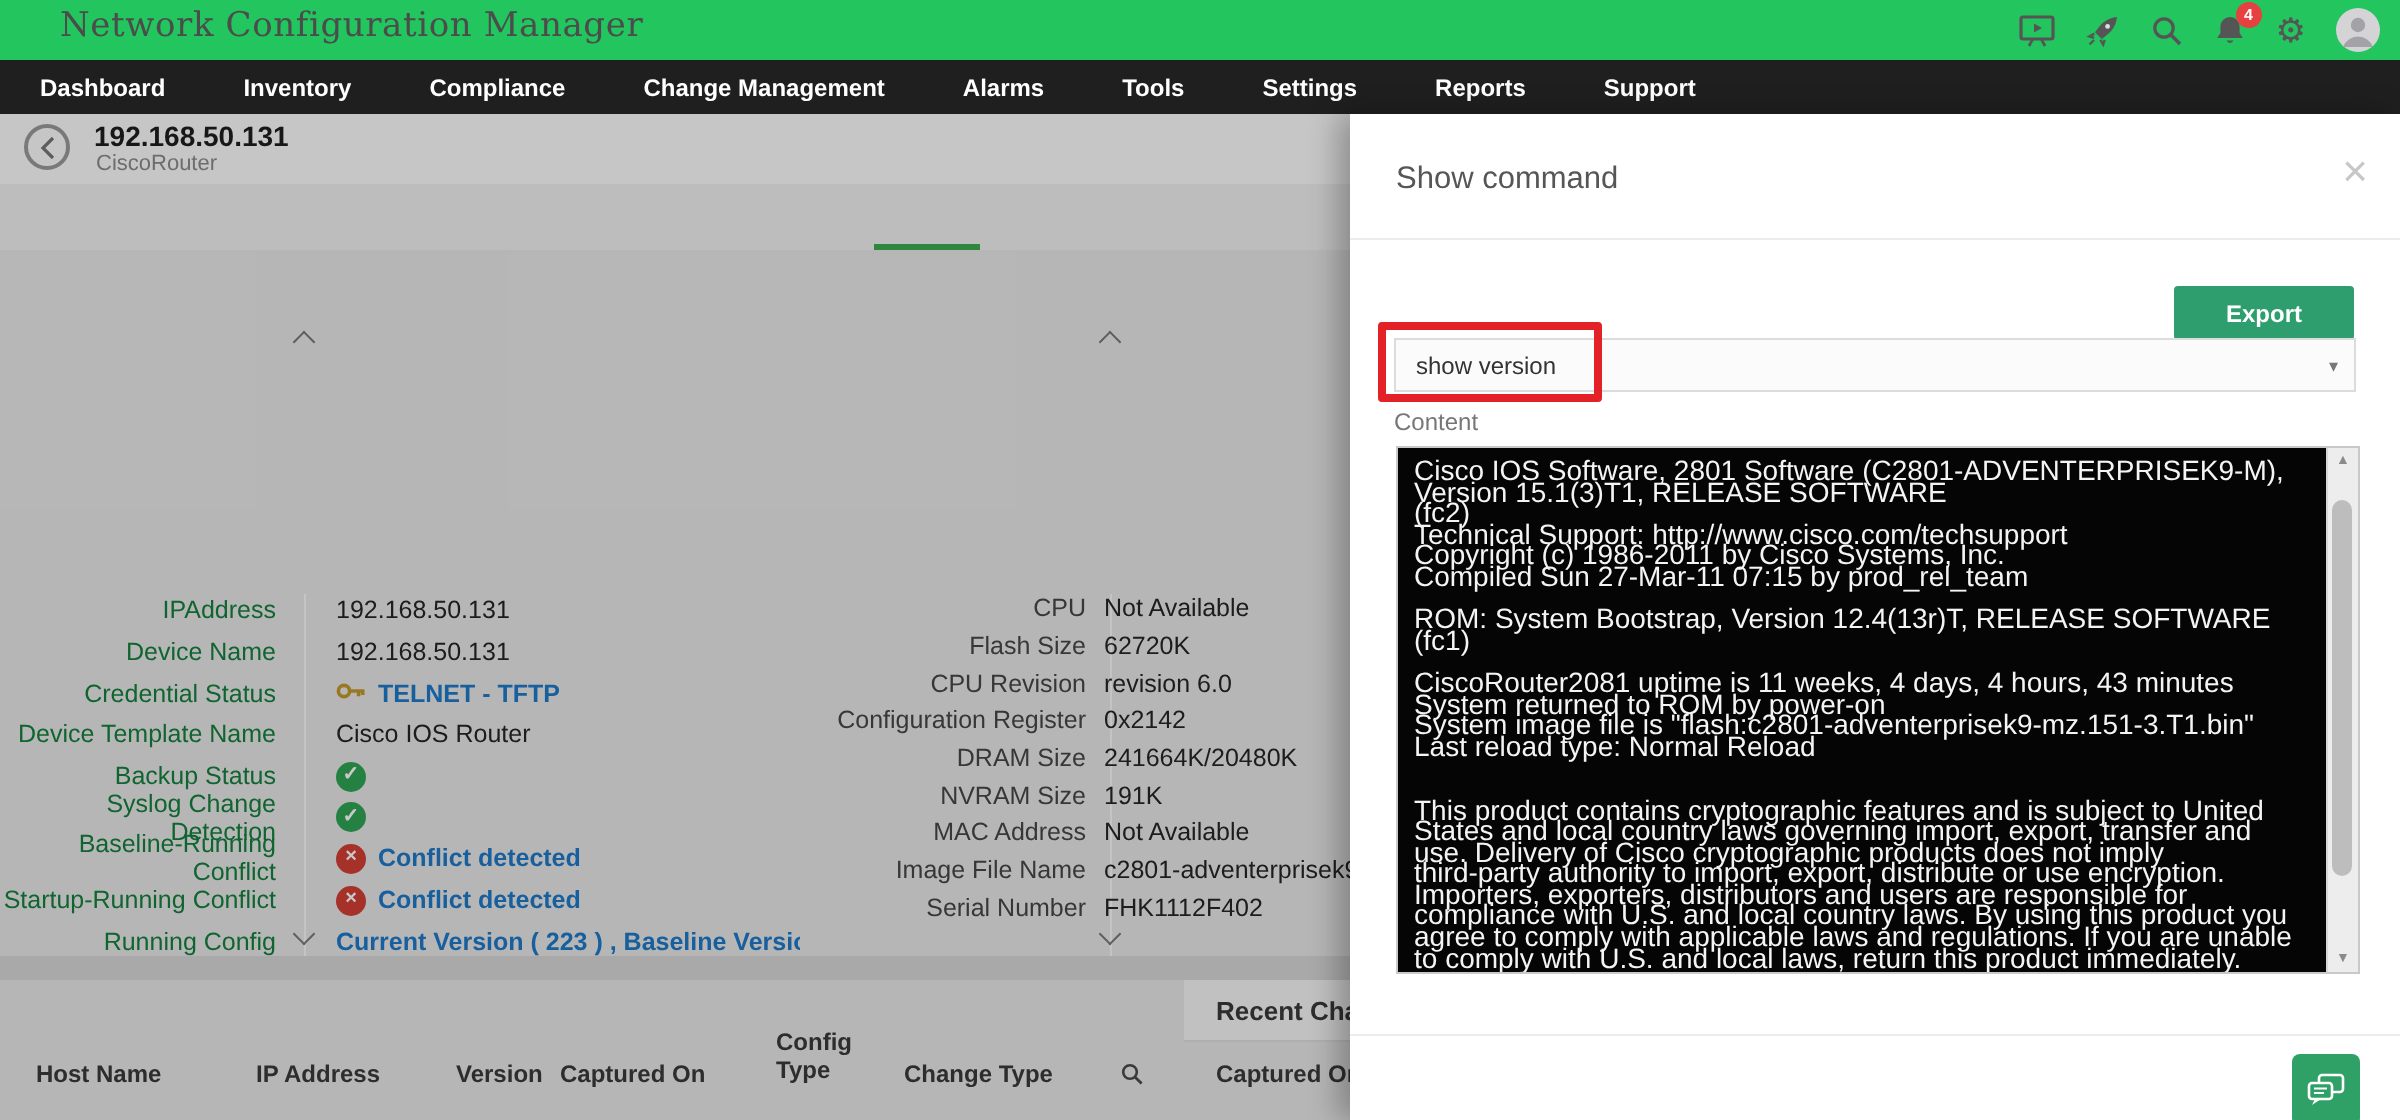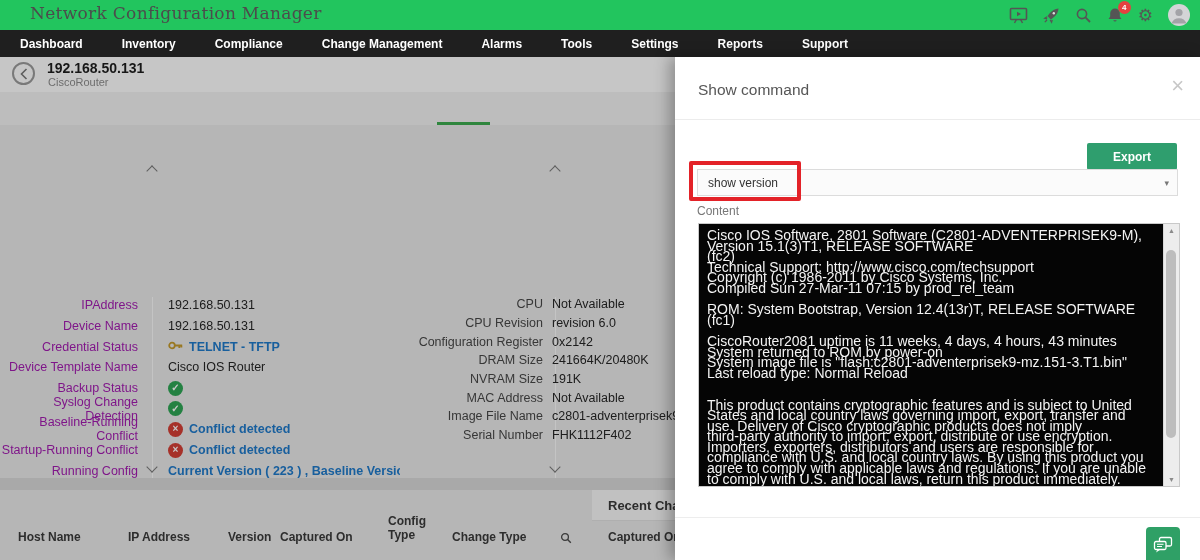--- a/index.html
+++ b/index.html
@@ -47,21 +47,21 @@
 
   .vdiv{position:absolute;top:172px;width:1px;height:288px;background:#fafafa;}
   .chev{position:absolute;width:7px;height:7px;border-left:1.5px solid #787878;border-top:1.5px solid #787878;}
   .chev.up{transform:rotate(45deg);}
   .chev.down{transform:rotate(225deg);}
 
   .col-left{position:absolute;left:0;top:170px;width:400px;height:284px;overflow:hidden;}
   .col-right{position:absolute;left:400px;top:170px;width:275px;height:200px;overflow:hidden;}
   .srow{display:flex;height:20.7px;align-items:center;}
   .srow-r{display:flex;height:18.7px;align-items:center;}
-  .lab{flex:none;width:138px;text-align:right;font-size:12.5px;color:#a21caf;}
+  .lab{flex:none;width:138px;text-align:right;font-size:12.5px;color:#15803d;}
   .lab-r{flex:none;width:143px;text-align:right;font-size:12.5px;color:#474747;}
   .val{margin-left:30px;font-size:12.5px;color:#262626;display:flex;align-items:center;gap:6px;white-space:nowrap;}
   .val-r{margin-left:9px;font-size:12.5px;color:#262626;white-space:nowrap;}
   .link{color:#1f79c9;font-weight:600;cursor:pointer;}
   .circ{flex:none;width:15px;height:15px;border-radius:50%;color:#fff;display:flex;
         align-items:center;justify-content:center;font-size:10px;font-weight:bold;line-height:1;}
   .c-green{background:#2fa555;}
   .c-red{background:#d43f35;}
   .c-orange{background:#e07b26;font-size:8px;letter-spacing:.5px;}
   .c-yellow{background:#cfae32;font-size:9px;}
@@ -273,20 +273,24 @@
         </div>
 
     </div>
 
     <div class="col-right">
       <div class="srow-r">
           <span class="lab-r">CPU</span>
           <span class="val-r">Not Available</span>
         </div>
       <div class="srow-r">
+          <span class="lab-r">Flash Size</span>
+          <span class="val-r">62720K</span>
+        </div>
+      <div class="srow-r">
           <span class="lab-r">CPU Revision</span>
           <span class="val-r">revision 6.0</span>
         </div>
       <div class="srow-r">
           <span class="lab-r">Configuration Register</span>
           <span class="val-r">0x2142</span>
         </div>
       <div class="srow-r">
           <span class="lab-r">DRAM Size</span>
           <span class="val-r">241664K/20480K</span>

